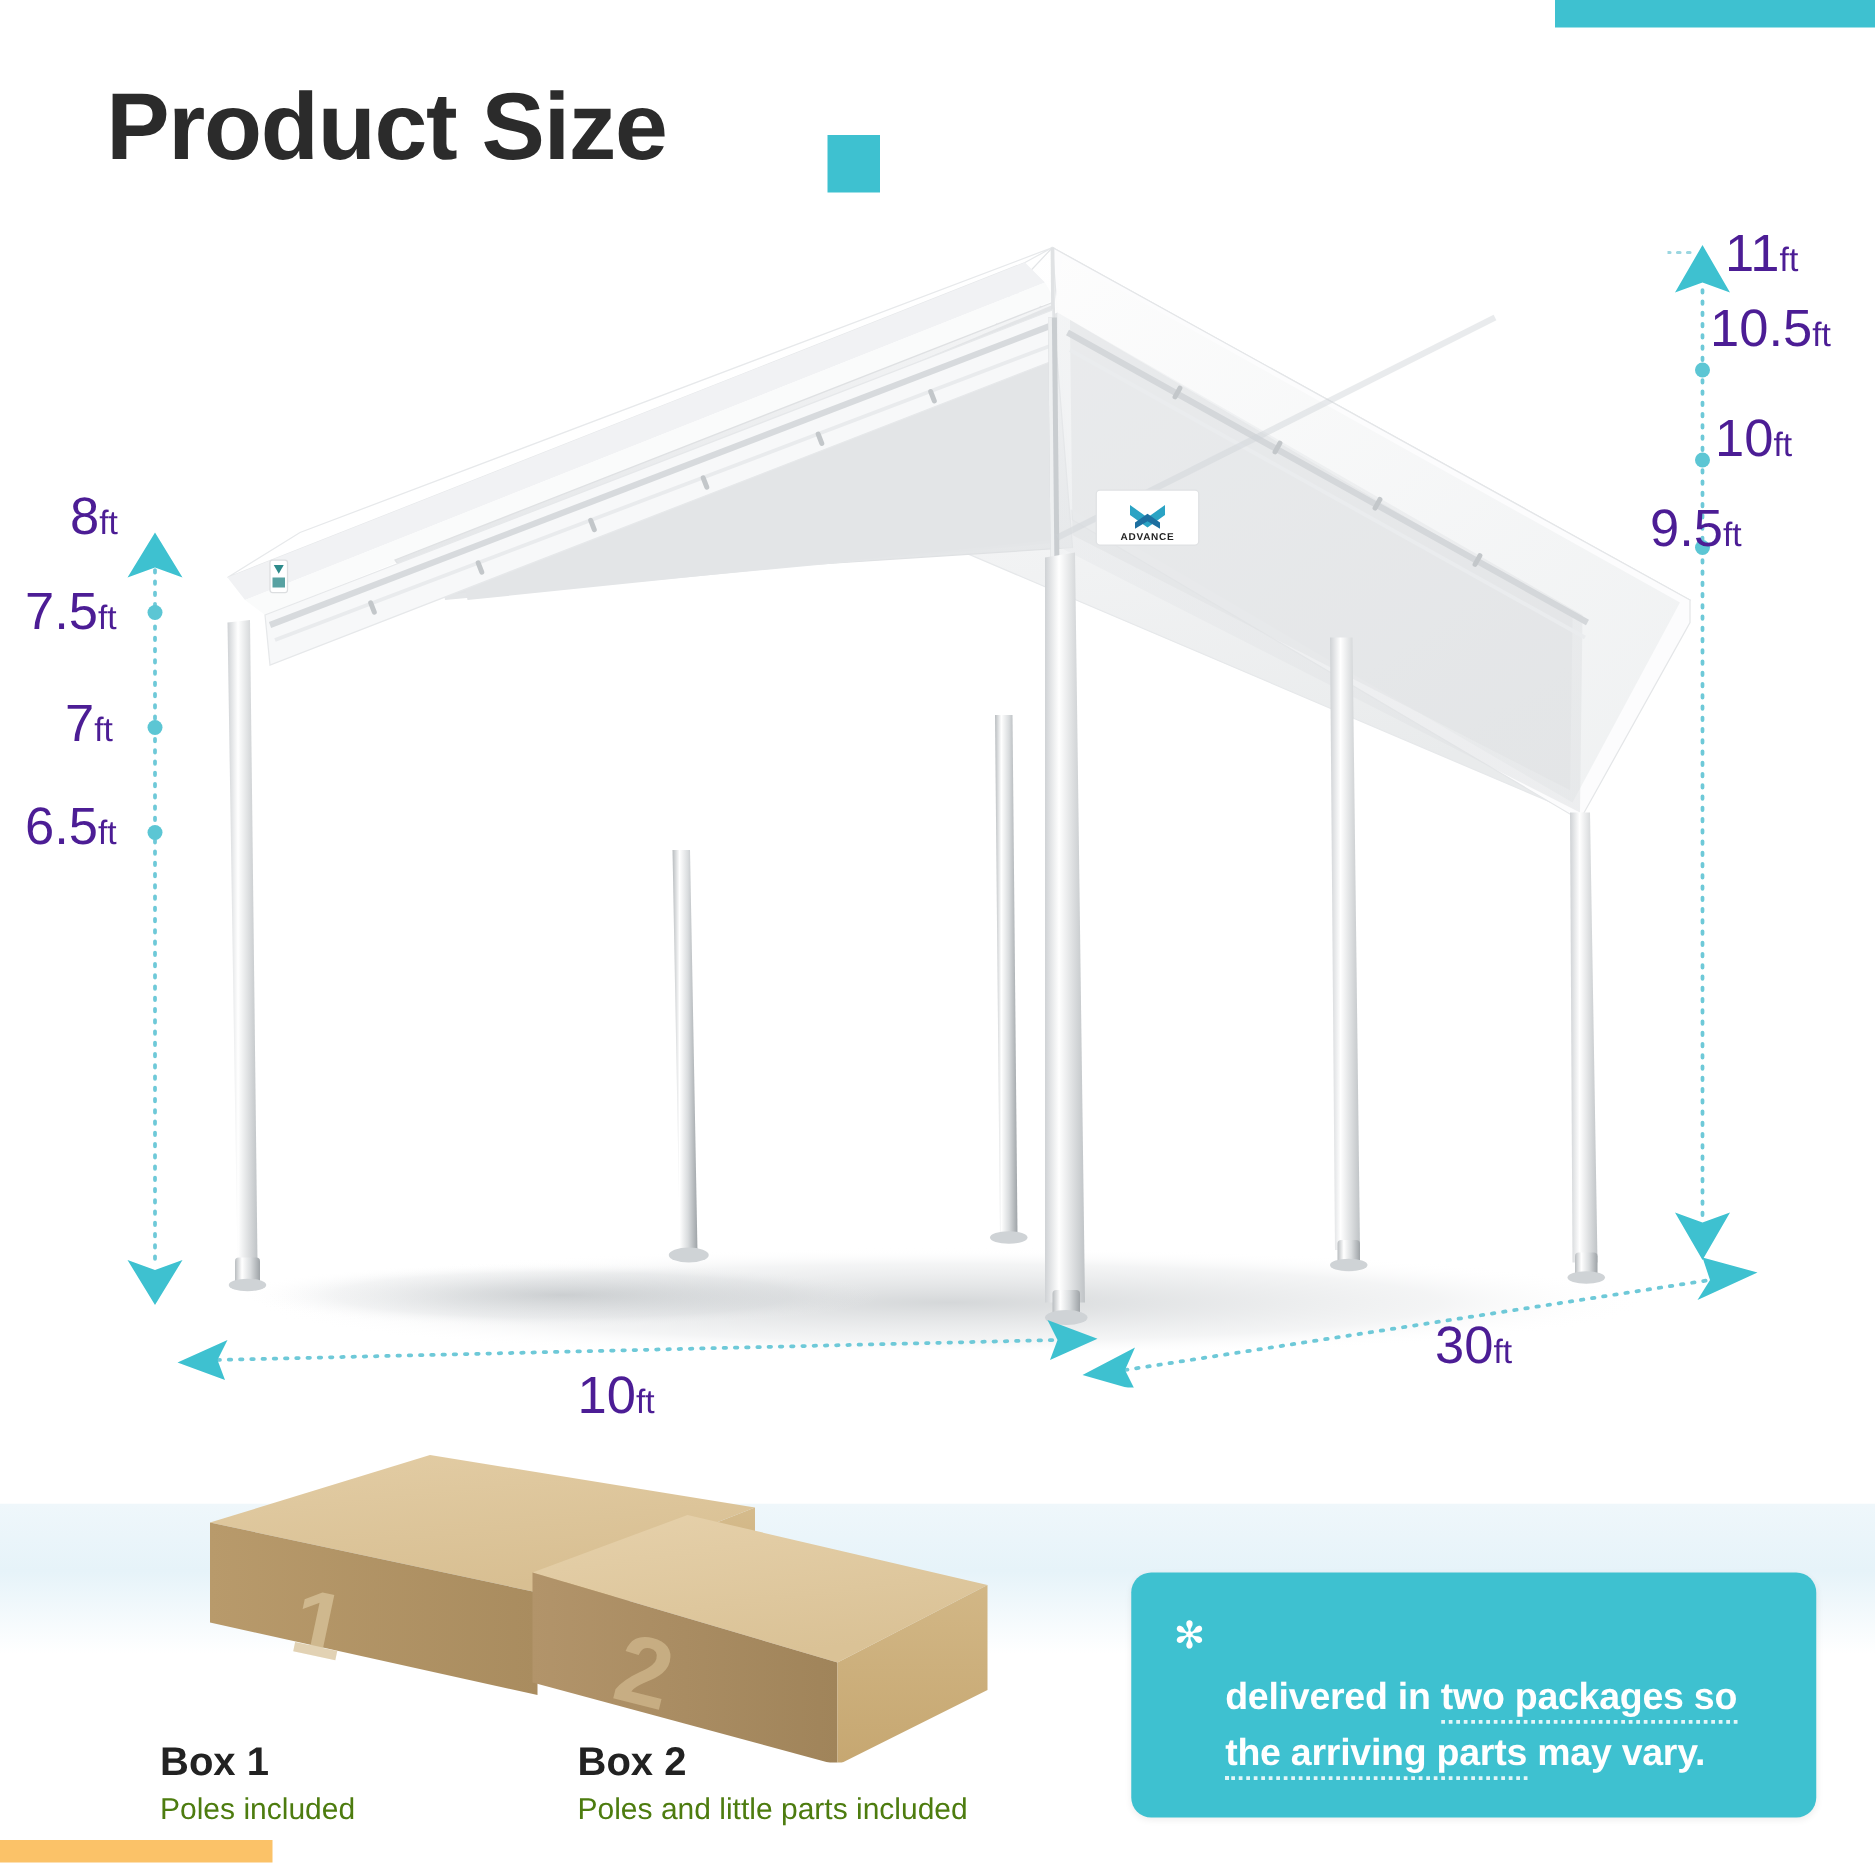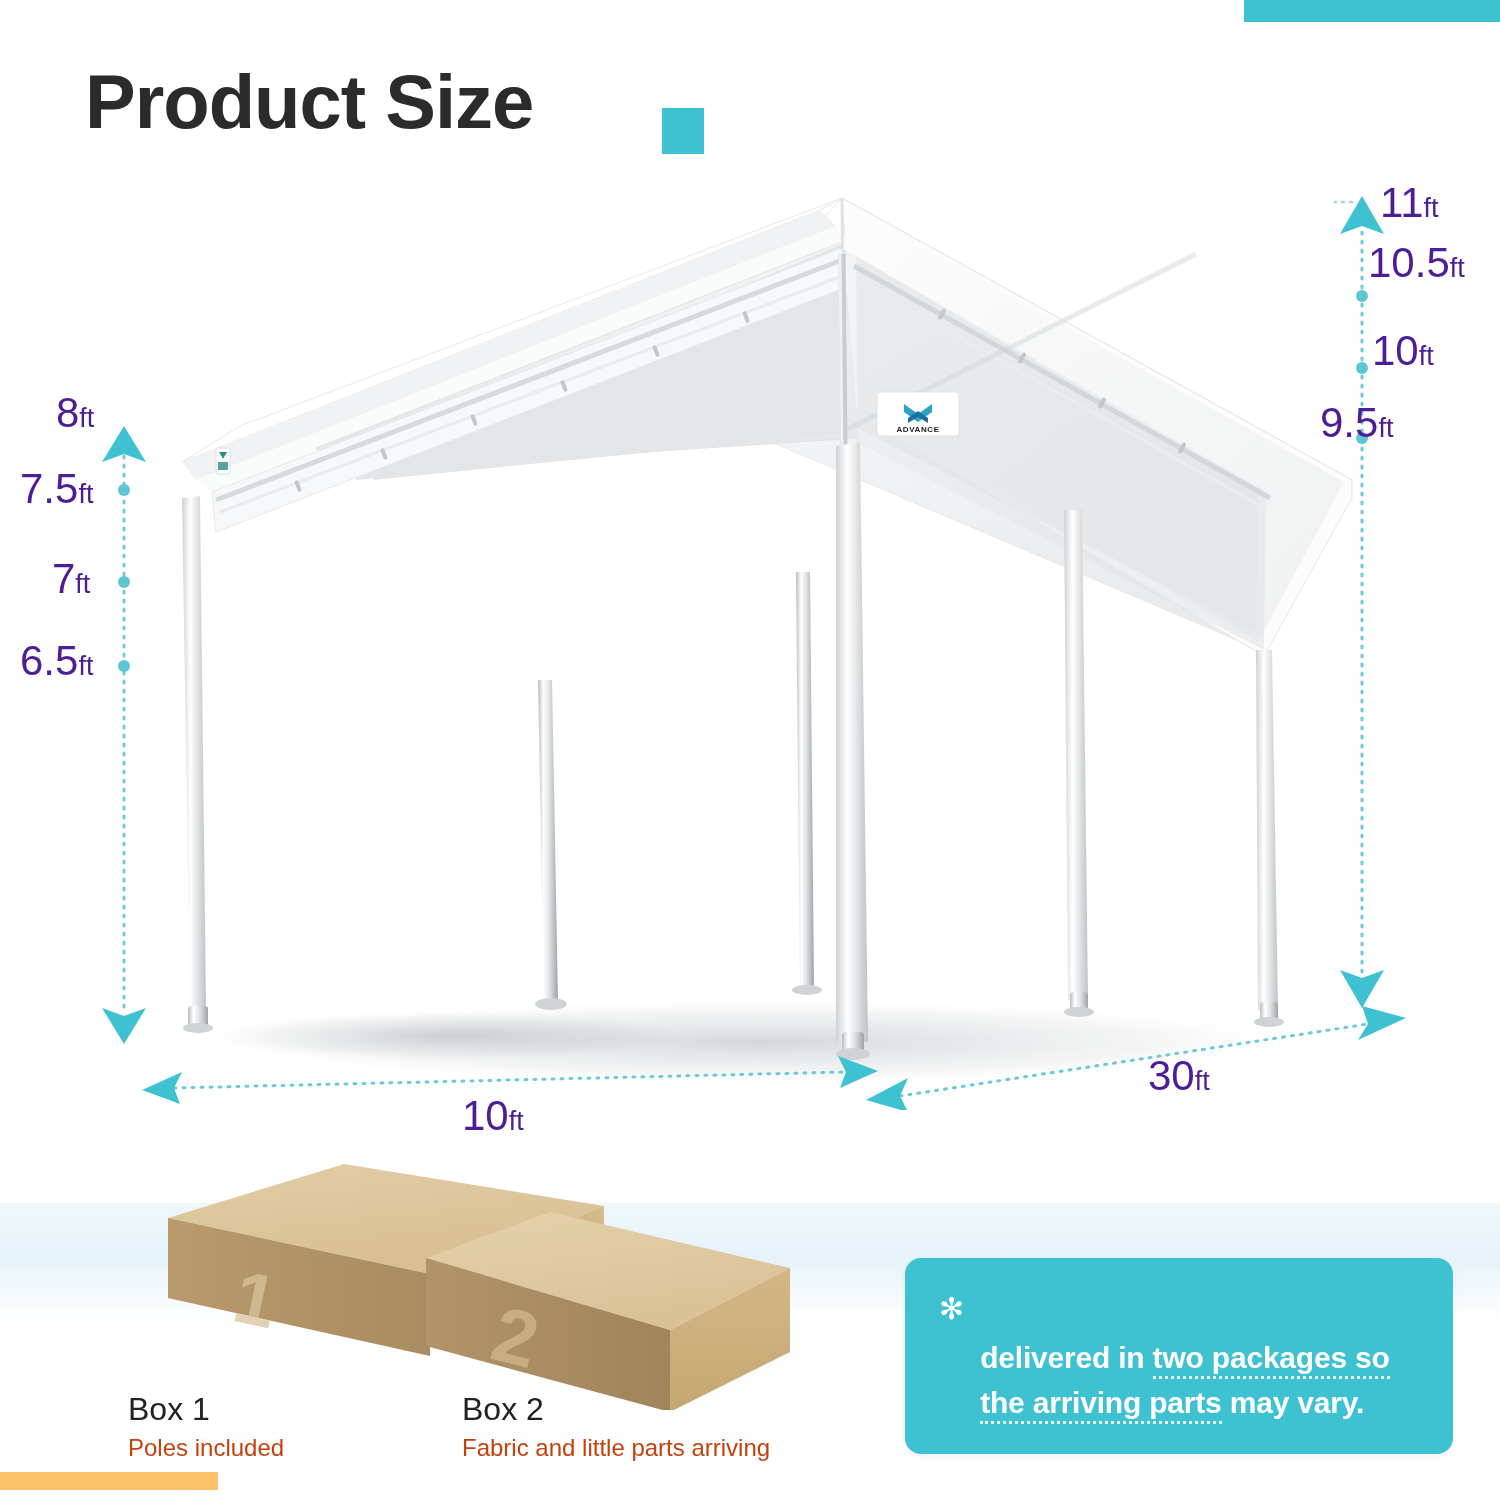--- a/index.html
+++ b/index.html
@@ -47,22 +47,22 @@
     font-family:"Liberation Sans", sans-serif; line-height:1;
   }
   .dim-label .num{ font-size:42px; }
   .dim-label .unit{ font-size:27px; }
 
   .dimline{ position:absolute; }
 
   
   .boxes-wrap{ position:absolute; left:130px; top:1160px; width:700px; height:260px; }
   .box-caption{ position:absolute; }
-  .box-title{ font-size:32px; font-weight:normal; color:#222; line-height:1.15; }
-  .box-sub{ font-size:24px; color:#c2410c; line-height:1.2; margin-top:6px; }
+  .box-title{ font-size:32px; font-weight:bold; color:#222; line-height:1.15; }
+  .box-sub{ font-size:24px; color:#4d7c0f; line-height:1.2; margin-top:6px; }
 
   
   .note{
     position:absolute; left:905px; top:1258px; width:548px; height:196px;
     background:var(--teal); border-radius:16px;
     box-shadow:0 2px 6px rgba(0,0,0,.07);
     padding:32px 30px 0 34px;
   }
   .note-inner{ display:flex; gap:16px; }
   .note-star{ color:#fff; font-size:30px; line-height:1.1; flex:0 0 auto; padding-top:2px;}
@@ -353,21 +353,21 @@
       </g>
     </svg>
   </div>
 
   <div class="box-caption" style="left:128px; top:1391px;">
     <div class="box-title">Box 1</div>
     <div class="box-sub">Poles included</div>
   </div>
   <div class="box-caption" style="left:462px; top:1391px;">
     <div class="box-title">Box 2</div>
-    <div class="box-sub">Fabric and little parts arriving</div>
+    <div class="box-sub">Poles and little parts included</div>
   </div>
 
   <div class="note">
     <div class="note-inner">
       <div class="note-star">✻</div>
       <div class="note-text">
         <br>
         <span>delivered in </span><span class="dotu">two packages so</span><br>
         <span class="dotu">the arriving parts</span><span> may vary.</span>
       </div>

